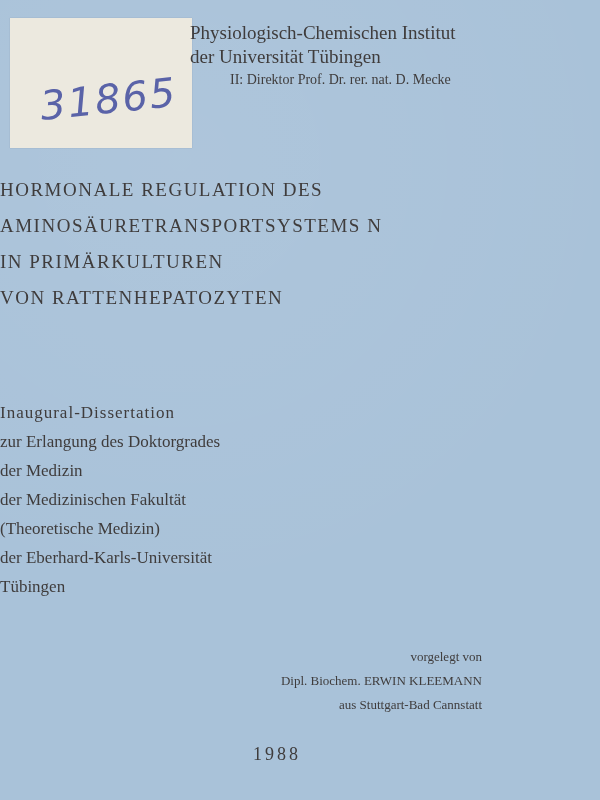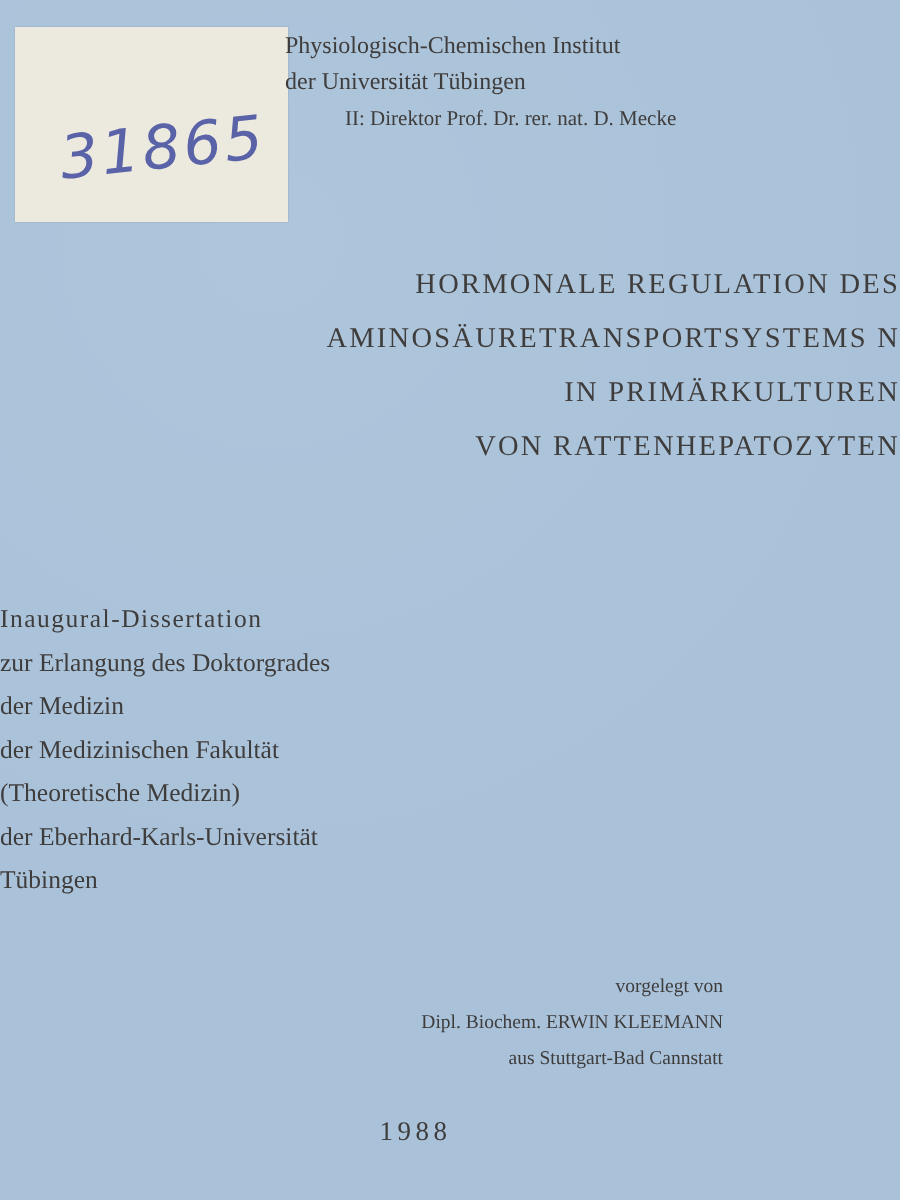--- a/index.html
+++ b/index.html
@@ -13,26 +13,26 @@
   }
   .label-sticker {
     position:absolute; left:10px; top:18px; width:182px; height:130px;
     background:#ece9df; box-shadow:0 0 1px rgba(0,0,0,0.2);
   }
   .label-sticker .num {
     position:absolute; left:30px; top:58px;
     font-family:"DejaVu Sans",sans-serif; font-size:40px; color:#5a63a8;
     font-style:italic; letter-spacing:2px; transform:rotate(-6deg);
   }
-  .inst { position:absolute; left:190px; font-size:16px; white-space:nowrap; }
+  .inst { position:absolute; left:190px; font-size:19px; white-space:nowrap; }
   .inst.l1 { top:22px; }
   .inst.l2 { top:46px; }
   .inst.l3 { top:72px; font-size:14px;margin-left:40px; }
   .title {
-    position:absolute; left:0; width:600px; top:172px; text-align:right;
+    position:absolute; left:0; width:600px; top:172px; text-align:left;
     font-size:19px; letter-spacing:1.5px; line-height:36px;
   }
   .sub {
     position:absolute; left:0; width:600px; top:398px; text-align:left;
     font-size:17px; line-height:29px;
   }
   .sub .first { letter-spacing:1px; }
   .author {
     position:absolute; left:0; width:482px; top:645px; text-align:right;
     font-size:13px; line-height:24px;

